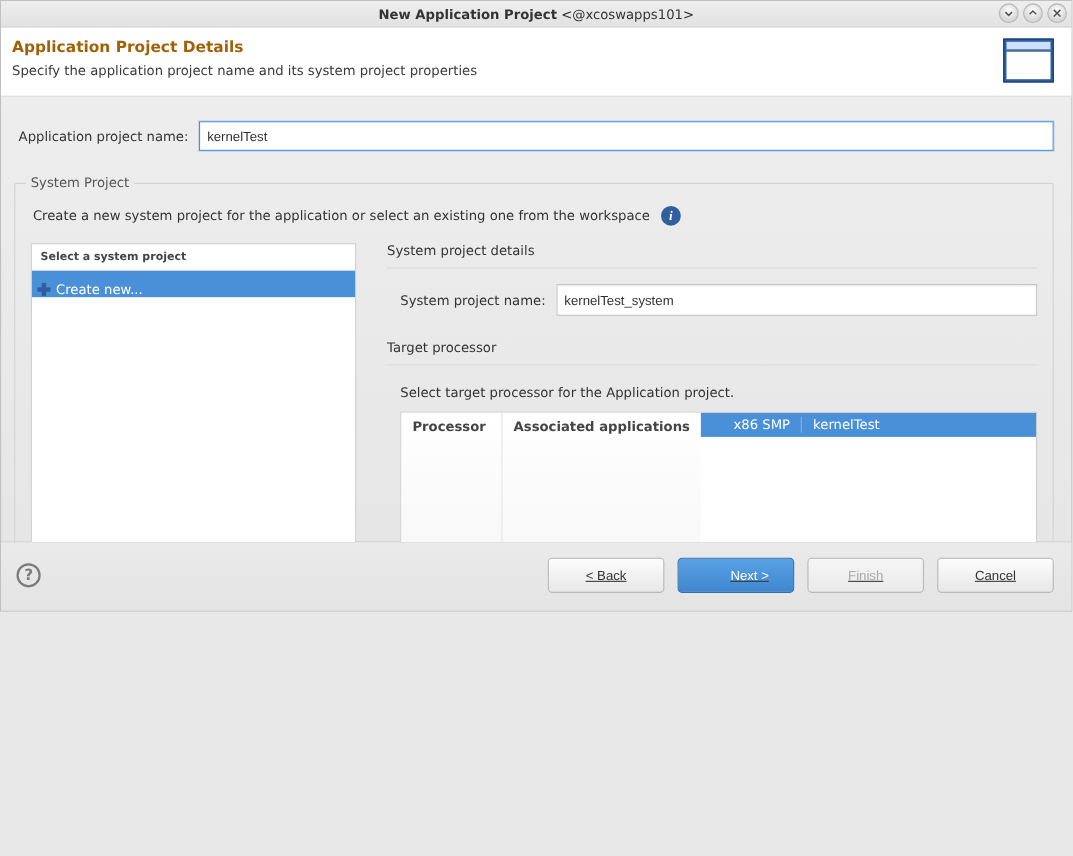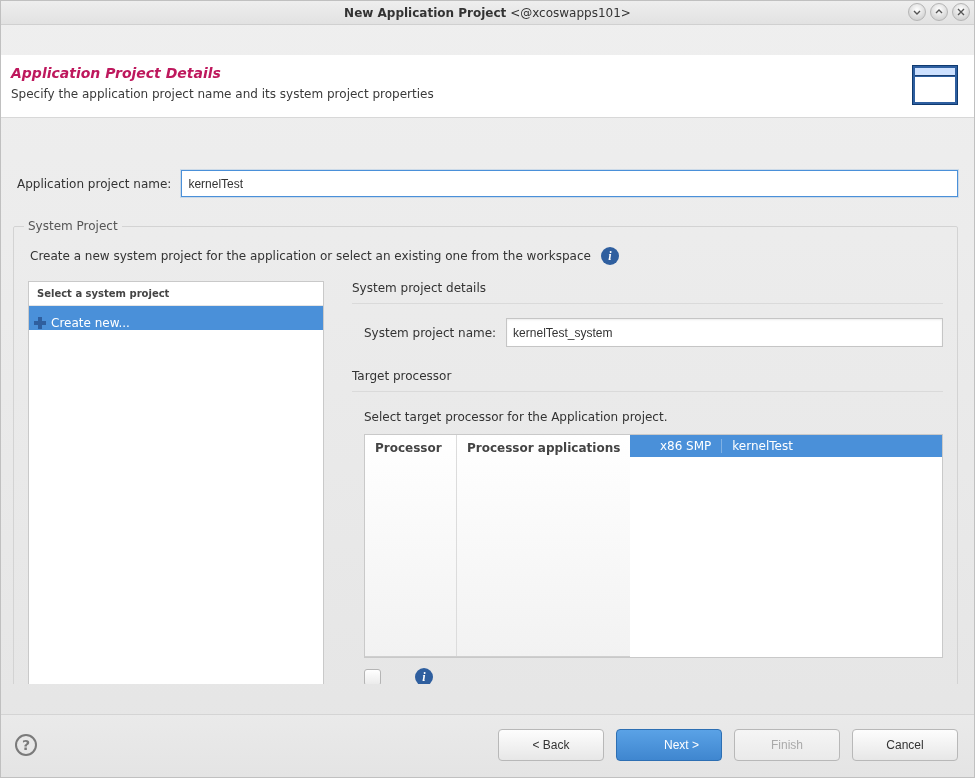--- a/index.html
+++ b/index.html
@@ -7,26 +7,25 @@
     font-family: "DejaVu Sans", "Liberation Sans", Arial, sans-serif;
     font-size: 12px;
     background: #e8e8e8;
     color: #3a3a3a;
     width: 975px;
     height: 778px;
     overflow: hidden;
   }
   .window {
     width: 975px;
-    height: 778px;
+    height: 556px;
     background: linear-gradient(to bottom, #efefef 0%, #e5e5e5 100%);
     border: 1px solid #c0c0c0;
     display: flex;
     flex-direction: column;
-    gap: 30px;
   }
   .titlebar {
     height: 24px;
     background: linear-gradient(to bottom, #eeeeee, #e2e2e2);
     border-bottom: 1px solid #d0d0d0;
     display: flex;
     align-items: center;
     justify-content: center;
     position: relative;
     font-size: 12px;
@@ -53,23 +52,22 @@
     background: #fff;
     border-bottom: 1px solid #d8d8d8;
     padding: 10px 12px 12px 10px;
     display: flex;
     align-items: flex-start;
     justify-content: space-between;
   }
   .banner-left h1 {
     font-size: 14px;
     font-weight: bold;
-    color: #be185d;
+    color: #a16207;
     margin-bottom: 6px;
-    font-style: italic;
   }
   .banner-left p {
     font-size: 12px;
     color: #3a3a3a;
   }
   .banner-icon {
     width: 46px; height: 40px;
     background: #2e5fa0;
     border: 1px solid #0f3a70;
     position: relative;
@@ -280,21 +278,21 @@
   .help-icon {
     width: 22px; height: 22px;
     border: 2px solid #7a7a7a;
     border-radius: 50%;
     display: flex; align-items: center; justify-content: center;
     color: #7a7a7a;
     font-weight: bold;
     font-size: 14px;
     cursor: pointer;
   }
-  .btn-row { display: flex; gap: 12px; }
+  .btn-row { display: flex; gap: 12px; text-decoration: underline; }
   .btn {
     min-width: 106px;
     height: 32px;
     border: 1px solid #b8b8b8;
     border-radius: 4px;
     background: linear-gradient(to bottom, #fdfdfd, #e7e7e7);
     font-size: 12px;
     color: #333;
     cursor: pointer;
     padding: 0 14px;
@@ -383,21 +381,21 @@
             <input class="text-input plain" type="text" style="flex: 1 1 0%;" value="kernelTest_system">
           </div>
 
           <div class="sec-title underlined">Target processor</div>
 
           <div class="tp-desc">Select target processor for the Application project.</div>
 
           <div class="tp-table">
             <div class="tp-head">
               <div class="col-a">Processor</div>
-              <div class="col-b">Processor applications</div>
+              <div class="col-b">Associated applications</div>
             </div>
             <div class="tp-body">
               <div class="tp-row sel">
                 <div class="col-a">x86 SMP</div>
                 <div class="col-b">kernelTest</div>
               </div>
             </div>
           </div>
 
           <div class="show-all">

